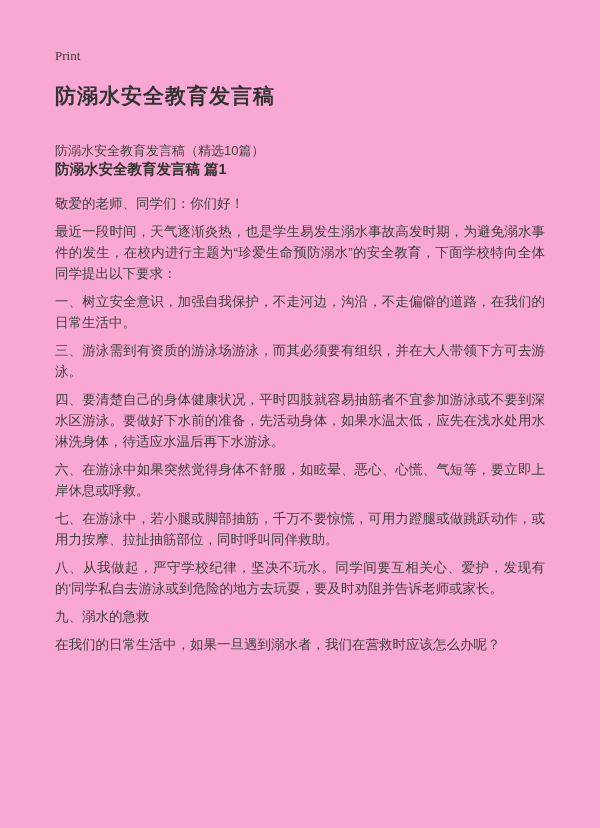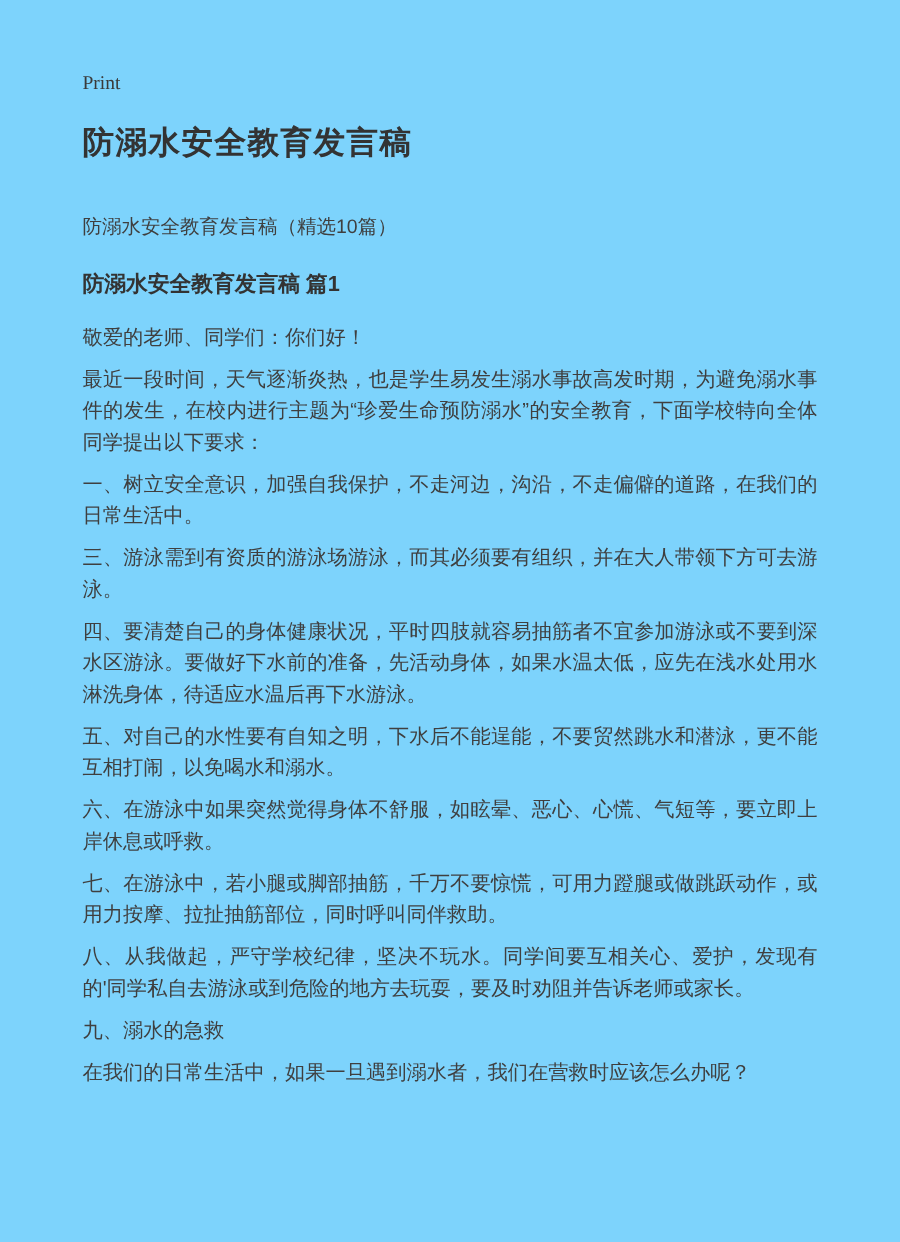--- a/index.html
+++ b/index.html
@@ -5,21 +5,21 @@
   html, body {
     margin: 0;
     padding: 0;
     background: #ffffff;
   }
   .page {
     position: relative;
     width: 600px;
     height: 828px;
     margin: 0 auto;
-    background: #7dd3fc;
+    background: #f9a8d4;
     box-sizing: border-box;
     padding: 46px 55px 12px 55px;
     font-family: "Liberation Sans", sans-serif;
     color: #3f3f3f;
     overflow: hidden;
   }
   .print-label {
     font-family: "Liberation Serif", serif;
     font-size: 13px;
     line-height: 14px;
@@ -41,21 +41,21 @@
     line-height: 16px;
     font-weight: normal;
     color: #3f3f3f;
     margin-top: 36px;
   }
   .section-heading {
     font-size: 14.5px;
     line-height: 17px;
     font-weight: bold;
     color: #333333;
-    margin: 23px 0 15px 0;
+    margin: 2px 0 15px 0;
   }
   .para {
     font-size: 13.5px;
     line-height: 21px;
     margin: 0 0 7px 0;
     text-align: justify;
     text-justify: inter-ideograph;
     color: #3f3f3f;
   }
 </style>
@@ -69,19 +69,18 @@
 
   <div class="doc-subtitle">防溺水安全教育发言稿（精选10篇）</div>
 
   <h2 class="section-heading">防溺水安全教育发言稿 篇1</h2>
 
   <p class="para">敬爱的老师、同学们：你们好！</p>
   <p class="para">最近一段时间，天气逐渐炎热，也是学生易发生溺水事故高发时期，为避免溺水事件的发生，在校内进行主题为“珍爱生命预防溺水”的安全教育，下面学校特向全体同学提出以下要求：</p>
   <p class="para">一、树立安全意识，加强自我保护，不走河边，沟沿，不走偏僻的道路，在我们的日常生活中。</p>
   <p class="para">三、游泳需到有资质的游泳场游泳，而其必须要有组织，并在大人带领下方可去游泳。</p>
   <p class="para">四、要清楚自己的身体健康状况，平时四肢就容易抽筋者不宜参加游泳或不要到深水区游泳。要做好下水前的准备，先活动身体，如果水温太低，应先在浅水处用水淋洗身体，待适应水温后再下水游泳。</p>
-  <p class="para">五、对自己的水性要有自知之明，下水后不能逞能，不要贸然跳水和潜泳，更不能互相打闹，以免喝水和溺水。</p>
   <p class="para">六、在游泳中如果突然觉得身体不舒服，如眩晕、恶心、心慌、气短等，要立即上岸休息或呼救。</p>
   <p class="para">七、在游泳中，若小腿或脚部抽筋，千万不要惊慌，可用力蹬腿或做跳跃动作，或用力按摩、拉扯抽筋部位，同时呼叫同伴救助。</p>
   <p class="para">八、从我做起，严守学校纪律，坚决不玩水。同学间要互相关心、爱护，发现有的'同学私自去游泳或到危险的地方去玩耍，要及时劝阻并告诉老师或家长。</p>
   <p class="para">九、溺水的急救</p>
   <p class="para">在我们的日常生活中，如果一旦遇到溺水者，我们在营救时应该怎么办呢？</p>
 </div>
 
 </body></html>

